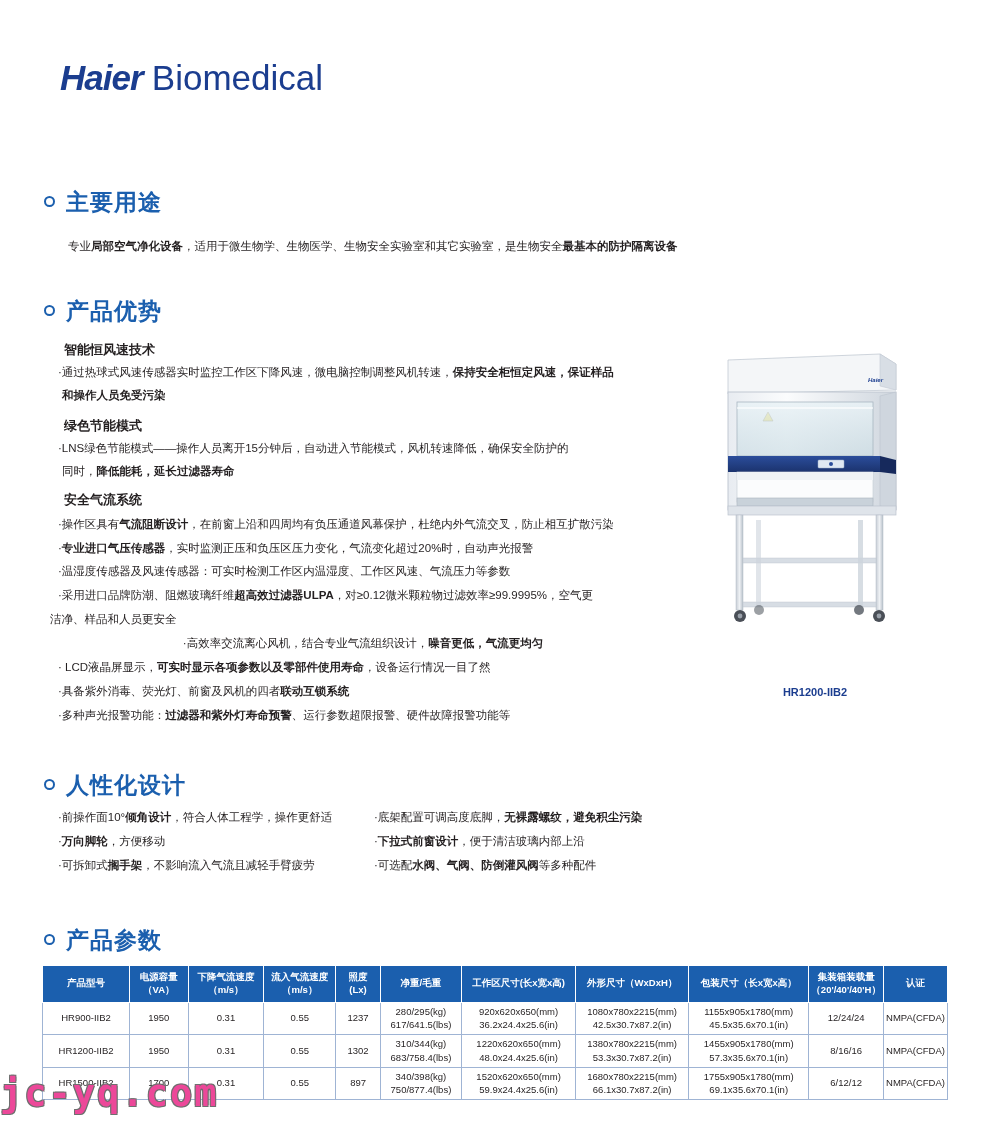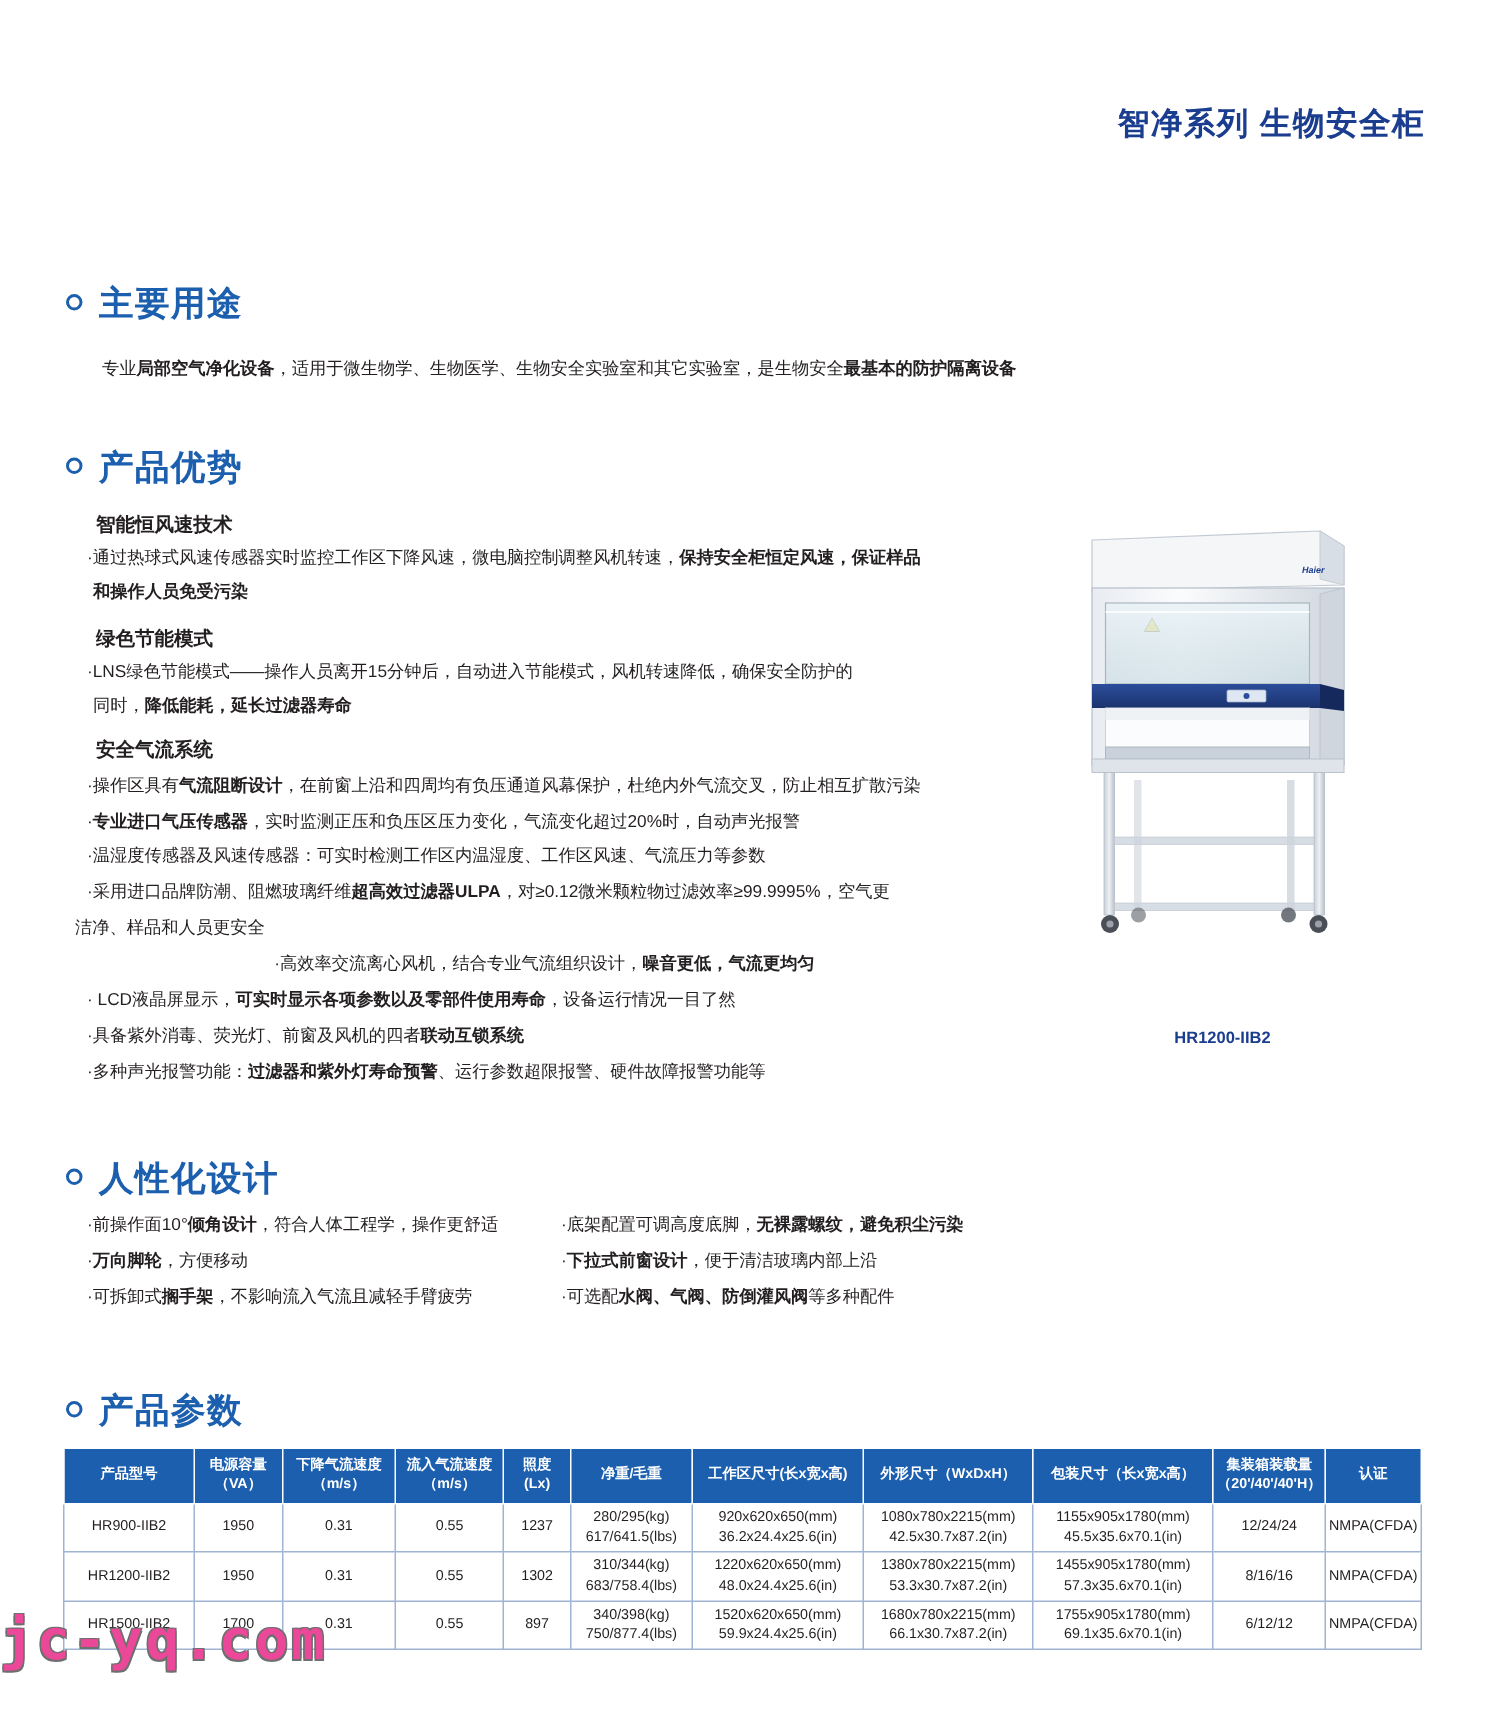--- a/index.html
+++ b/index.html
@@ -107,21 +107,24 @@
     letter-spacing: 2px;
     text-shadow:
       -1px -1px 0 #6f6f6f, 1px -1px 0 #6f6f6f,
       -1px  1px 0 #6f6f6f, 1px  1px 0 #6f6f6f;
   }
 </style>
 </head>
 <body>
 
 <div class="header">
-  <div class="header-right">智净系列 生物安全柜</div>
+  <div class="brand">
+    <span class="haier">Haier</span>
+    <span class="bio">Biomedical</span>
+  </div>
 </div>
 
 <div class="section-head" style="left:44px; top:187px;">
   <span class="ring"></span><span>主要用途</span>
 </div>
 <div class="body-text" style="left:68px; top:236px; width:680px;">
   <span>专业</span><span class="b">局部空气净化设备</span><span>，适用于微生物学、生物医学、生物安全实验室和其它实验室，是生物安全</span><span class="b">最基本的防护隔离设备</span>
 </div>
 
 <div class="section-head" style="left:44px; top:296px;">

